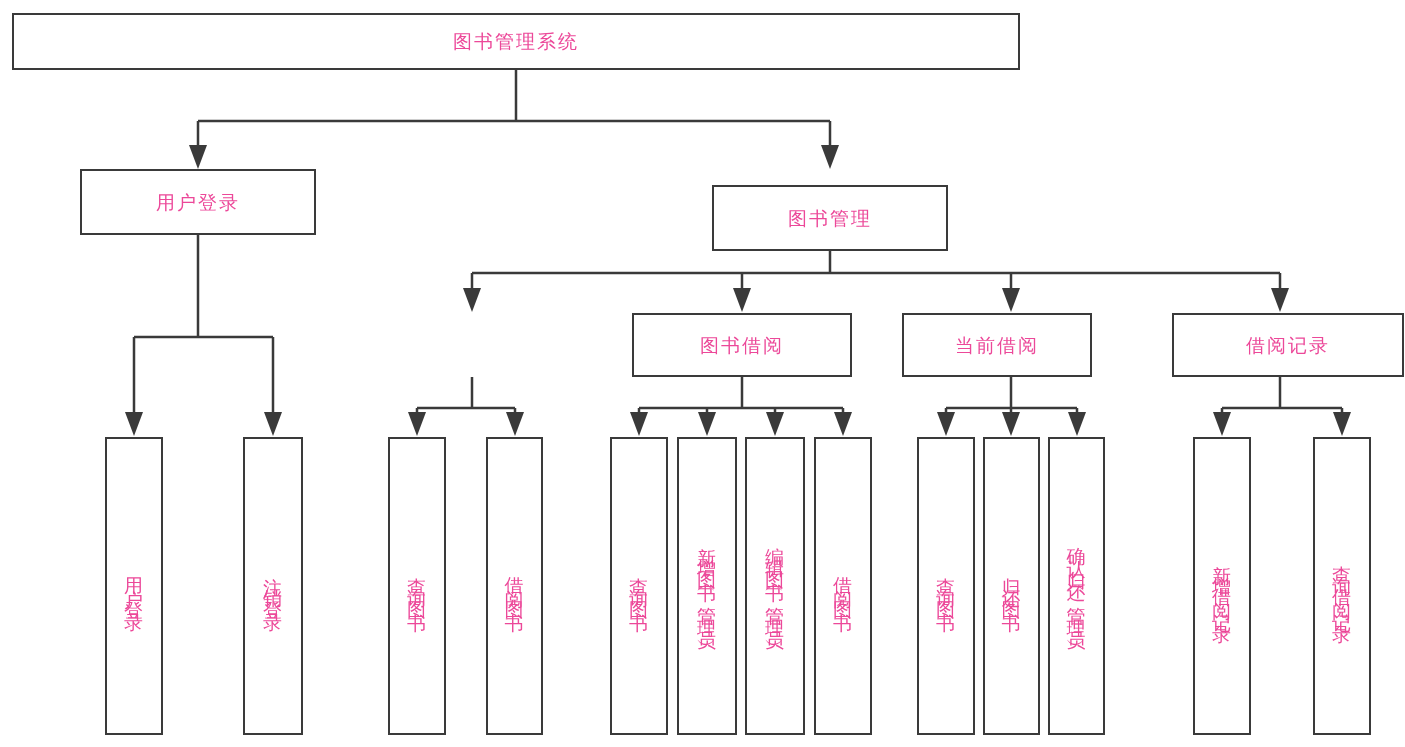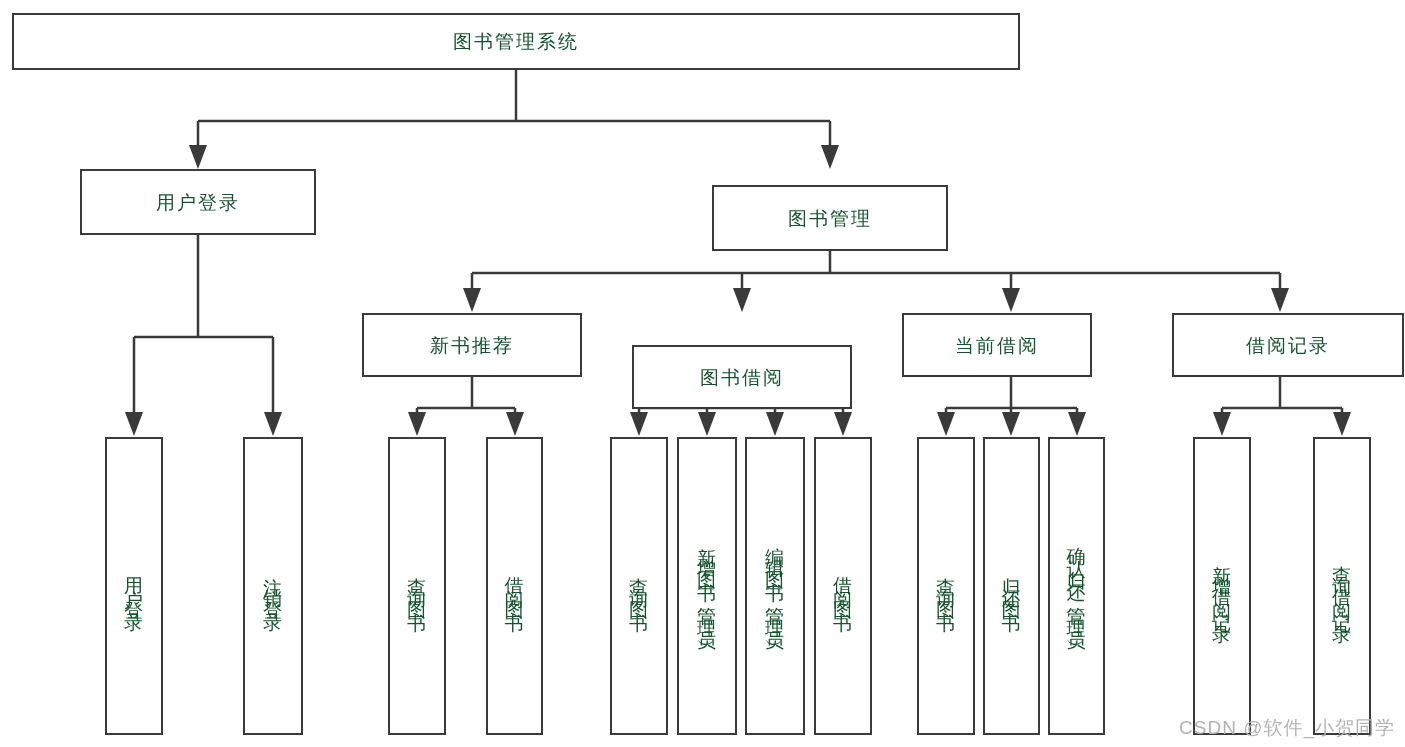--- a/index.html
+++ b/index.html
@@ -23,21 +23,21 @@
     pointer-events: none;
   }
   .node {
     position: absolute;
     box-sizing: border-box;
     background: #ffffff;
     border: 2.5px solid #3a3a3a;
     display: flex;
     align-items: center;
     justify-content: center;
-    color: #14532d;
+    color: #ec4899;
     font-size: 19px;
     letter-spacing: 2px;
     line-height: 1;
     white-space: nowrap;
   }
   .leaf {
     writing-mode: vertical-rl;
     text-orientation: mixed;
     letter-spacing: 12px;
     white-space: normal;
@@ -88,22 +88,21 @@
       <polygon points="1213,412 1231,412 1222,436"></polygon>
       <polygon points="1333,412 1351,412 1342,436"></polygon>
     </g>
   </svg>
 
   <div class="node" style="left:12px; top:13px; width:1008px; height:57px;">图书管理系统</div>
 
   <div class="node" style="left:80px; top:169px; width:236px; height:66px;">用户登录</div>
   <div class="node" style="left:712px; top:185px; width:236px; height:66px;">图书管理</div>
 
-  <div class="node" style="left:362px; top:313px; width:220px; height:64px;">新书推荐</div>
-  <div class="node" style="left:632px; top:313px; width:220px; height:64px;margin-top:32px;">图书借阅</div>
+  <div class="node" style="left:632px; top:313px; width:220px; height:64px;">图书借阅</div>
   <div class="node" style="left:902px; top:313px; width:190px; height:64px;">当前借阅</div>
   <div class="node" style="left:1172px; top:313px; width:232px; height:64px;">借阅记录</div>
 
   <div class="node leaf" style="left:105px; top:437px; width:58px; height:298px;">用户登录</div>
   <div class="node leaf" style="left:243px; top:437px; width:60px; height:298px;">注销登录</div>
 
   <div class="node leaf" style="left:388px; top:437px; width:58px; height:298px;">查询图书</div>
   <div class="node leaf" style="left:486px; top:437px; width:57px; height:298px;">借阅图书</div>
 
   <div class="node leaf" style="left:610px; top:437px; width:58px; height:298px;">查询图书</div>
@@ -111,14 +110,13 @@
   <div class="node leaf" style="left:745px; top:437px; width:60px; height:298px;">编辑图书（管理员）</div>
   <div class="node leaf" style="left:814px; top:437px; width:58px; height:298px;">借阅图书</div>
 
   <div class="node leaf" style="left:917px; top:437px; width:58px; height:298px;">查询图书</div>
   <div class="node leaf" style="left:983px; top:437px; width:57px; height:298px;">归还图书</div>
   <div class="node leaf" style="left:1048px; top:437px; width:57px; height:298px;">确认归还（管理员）</div>
 
   <div class="node leaf" style="left:1193px; top:437px; width:58px; height:298px;">新增借阅记录</div>
   <div class="node leaf" style="left:1313px; top:437px; width:58px; height:298px;">查询借阅记录</div>
 
-  <div class="watermark">CSDN @软件_小贺同学</div>
 </div>
 
 </body></html>

